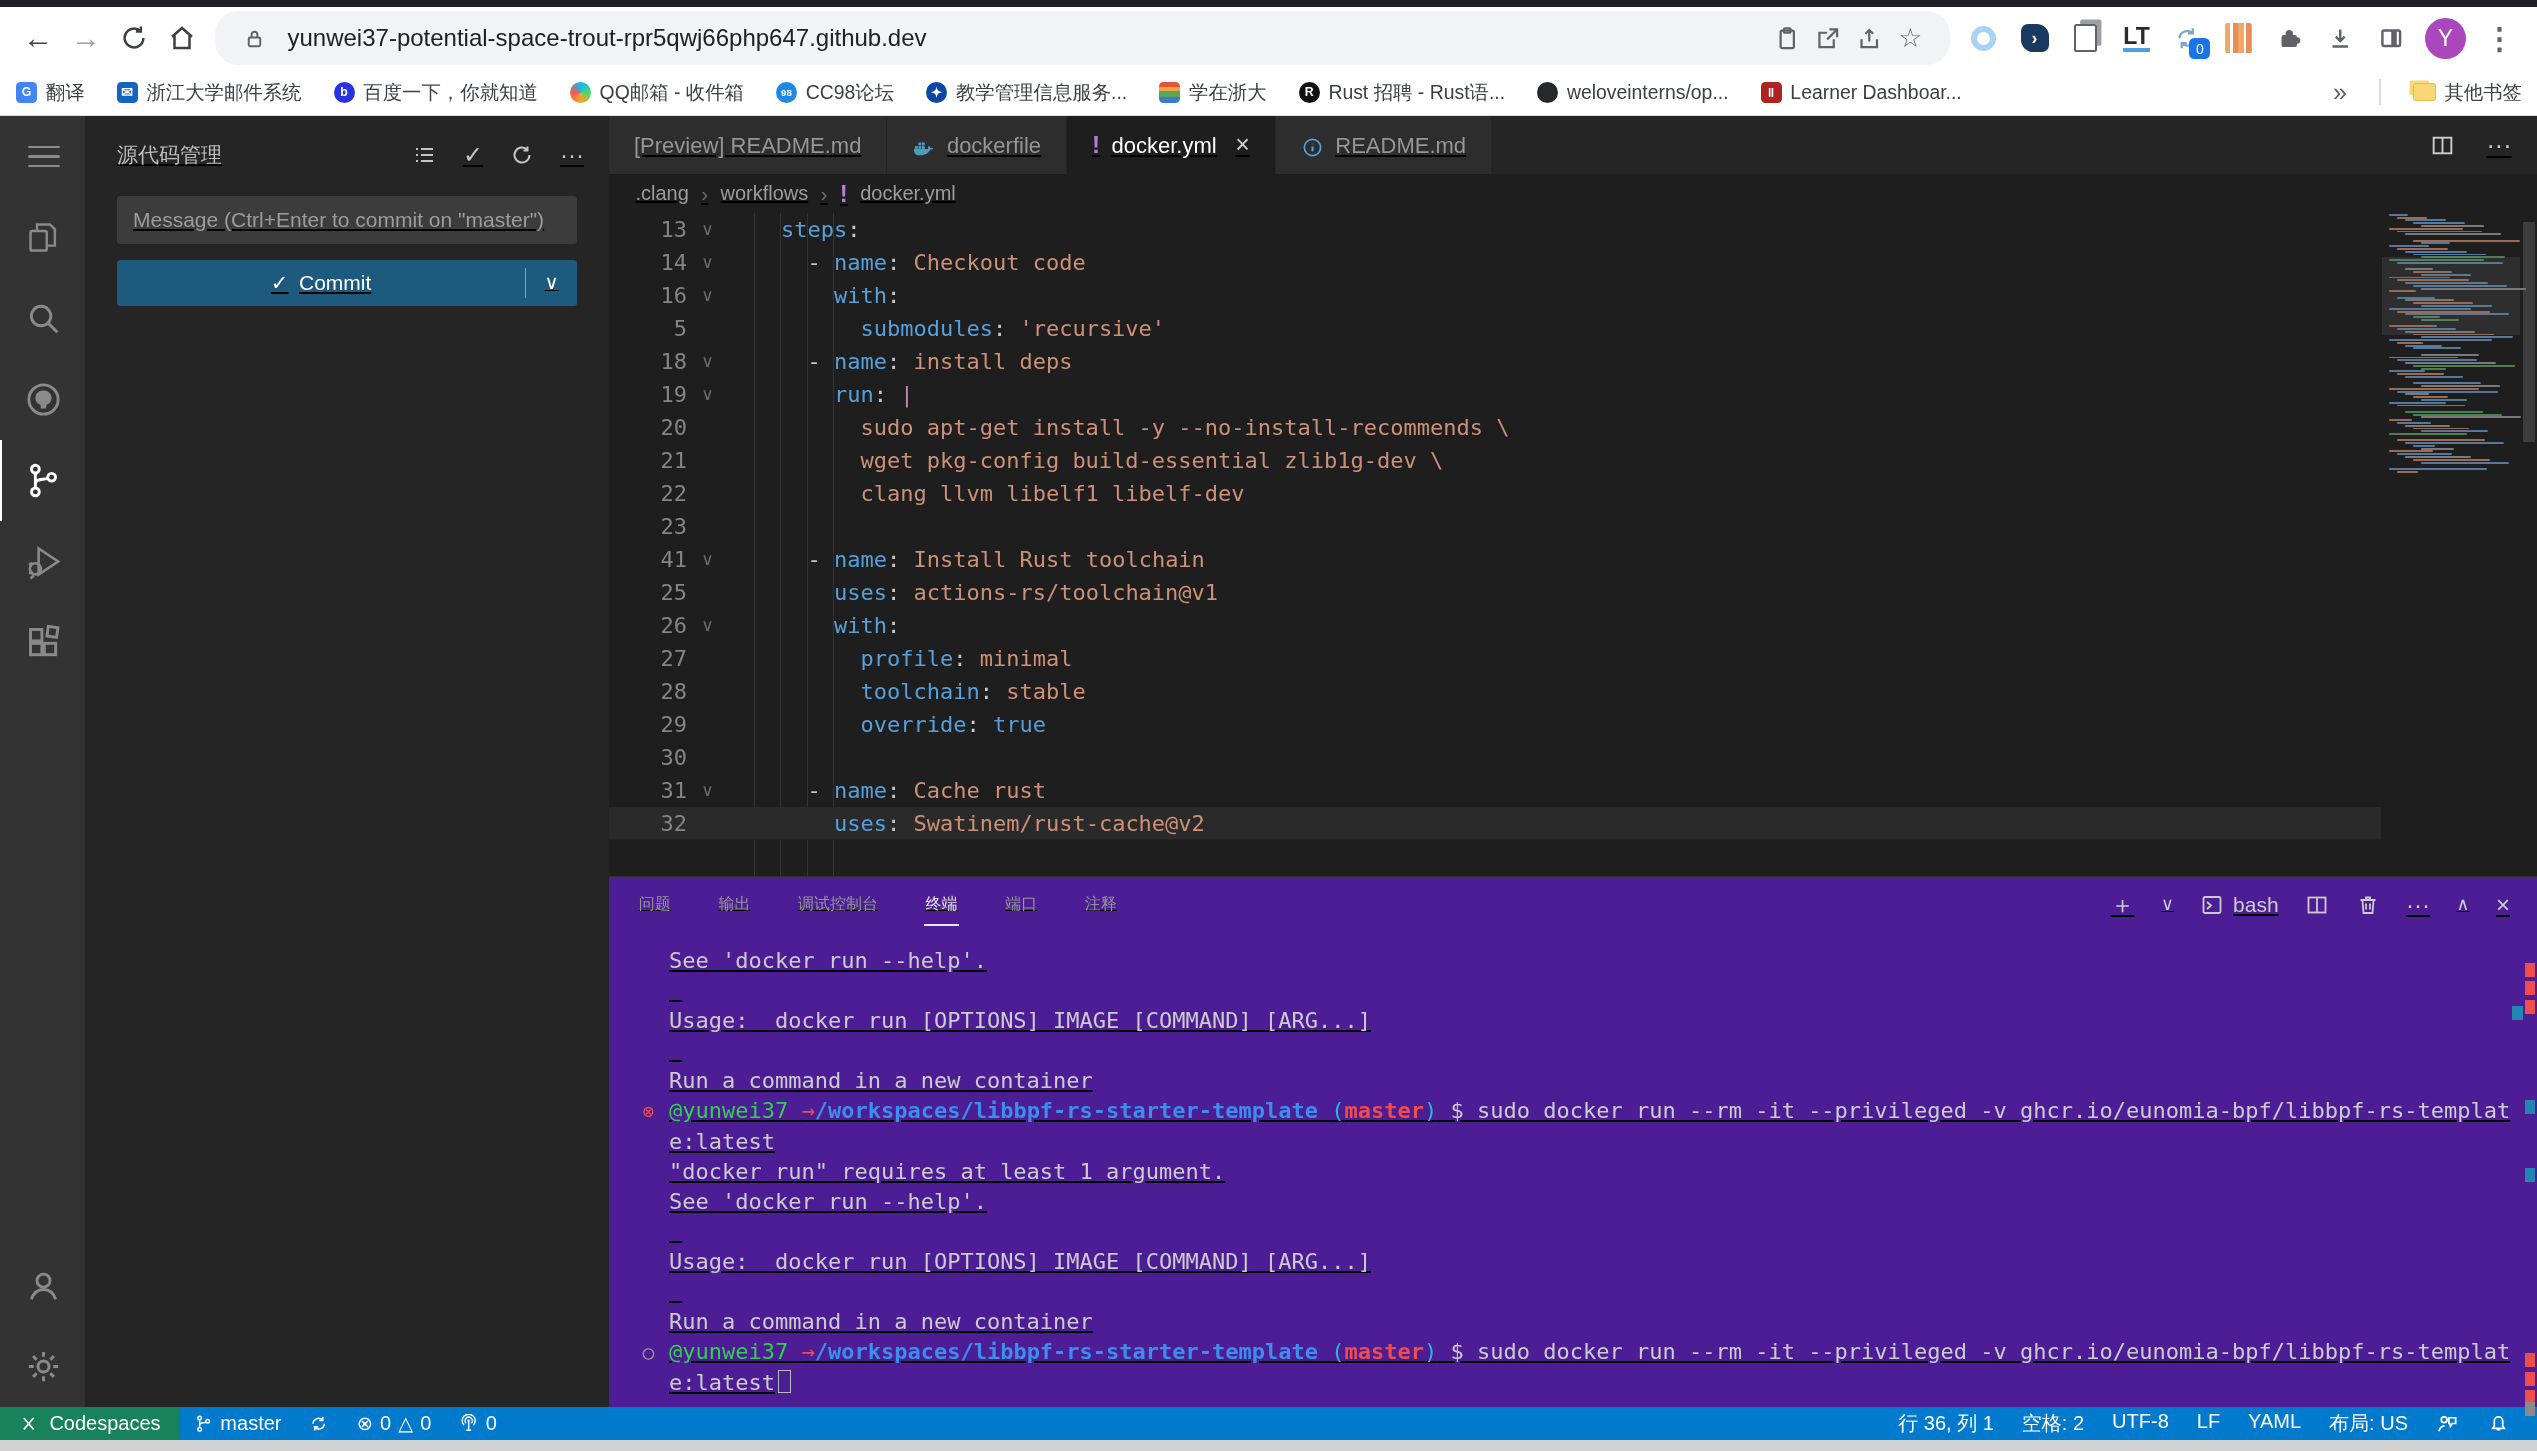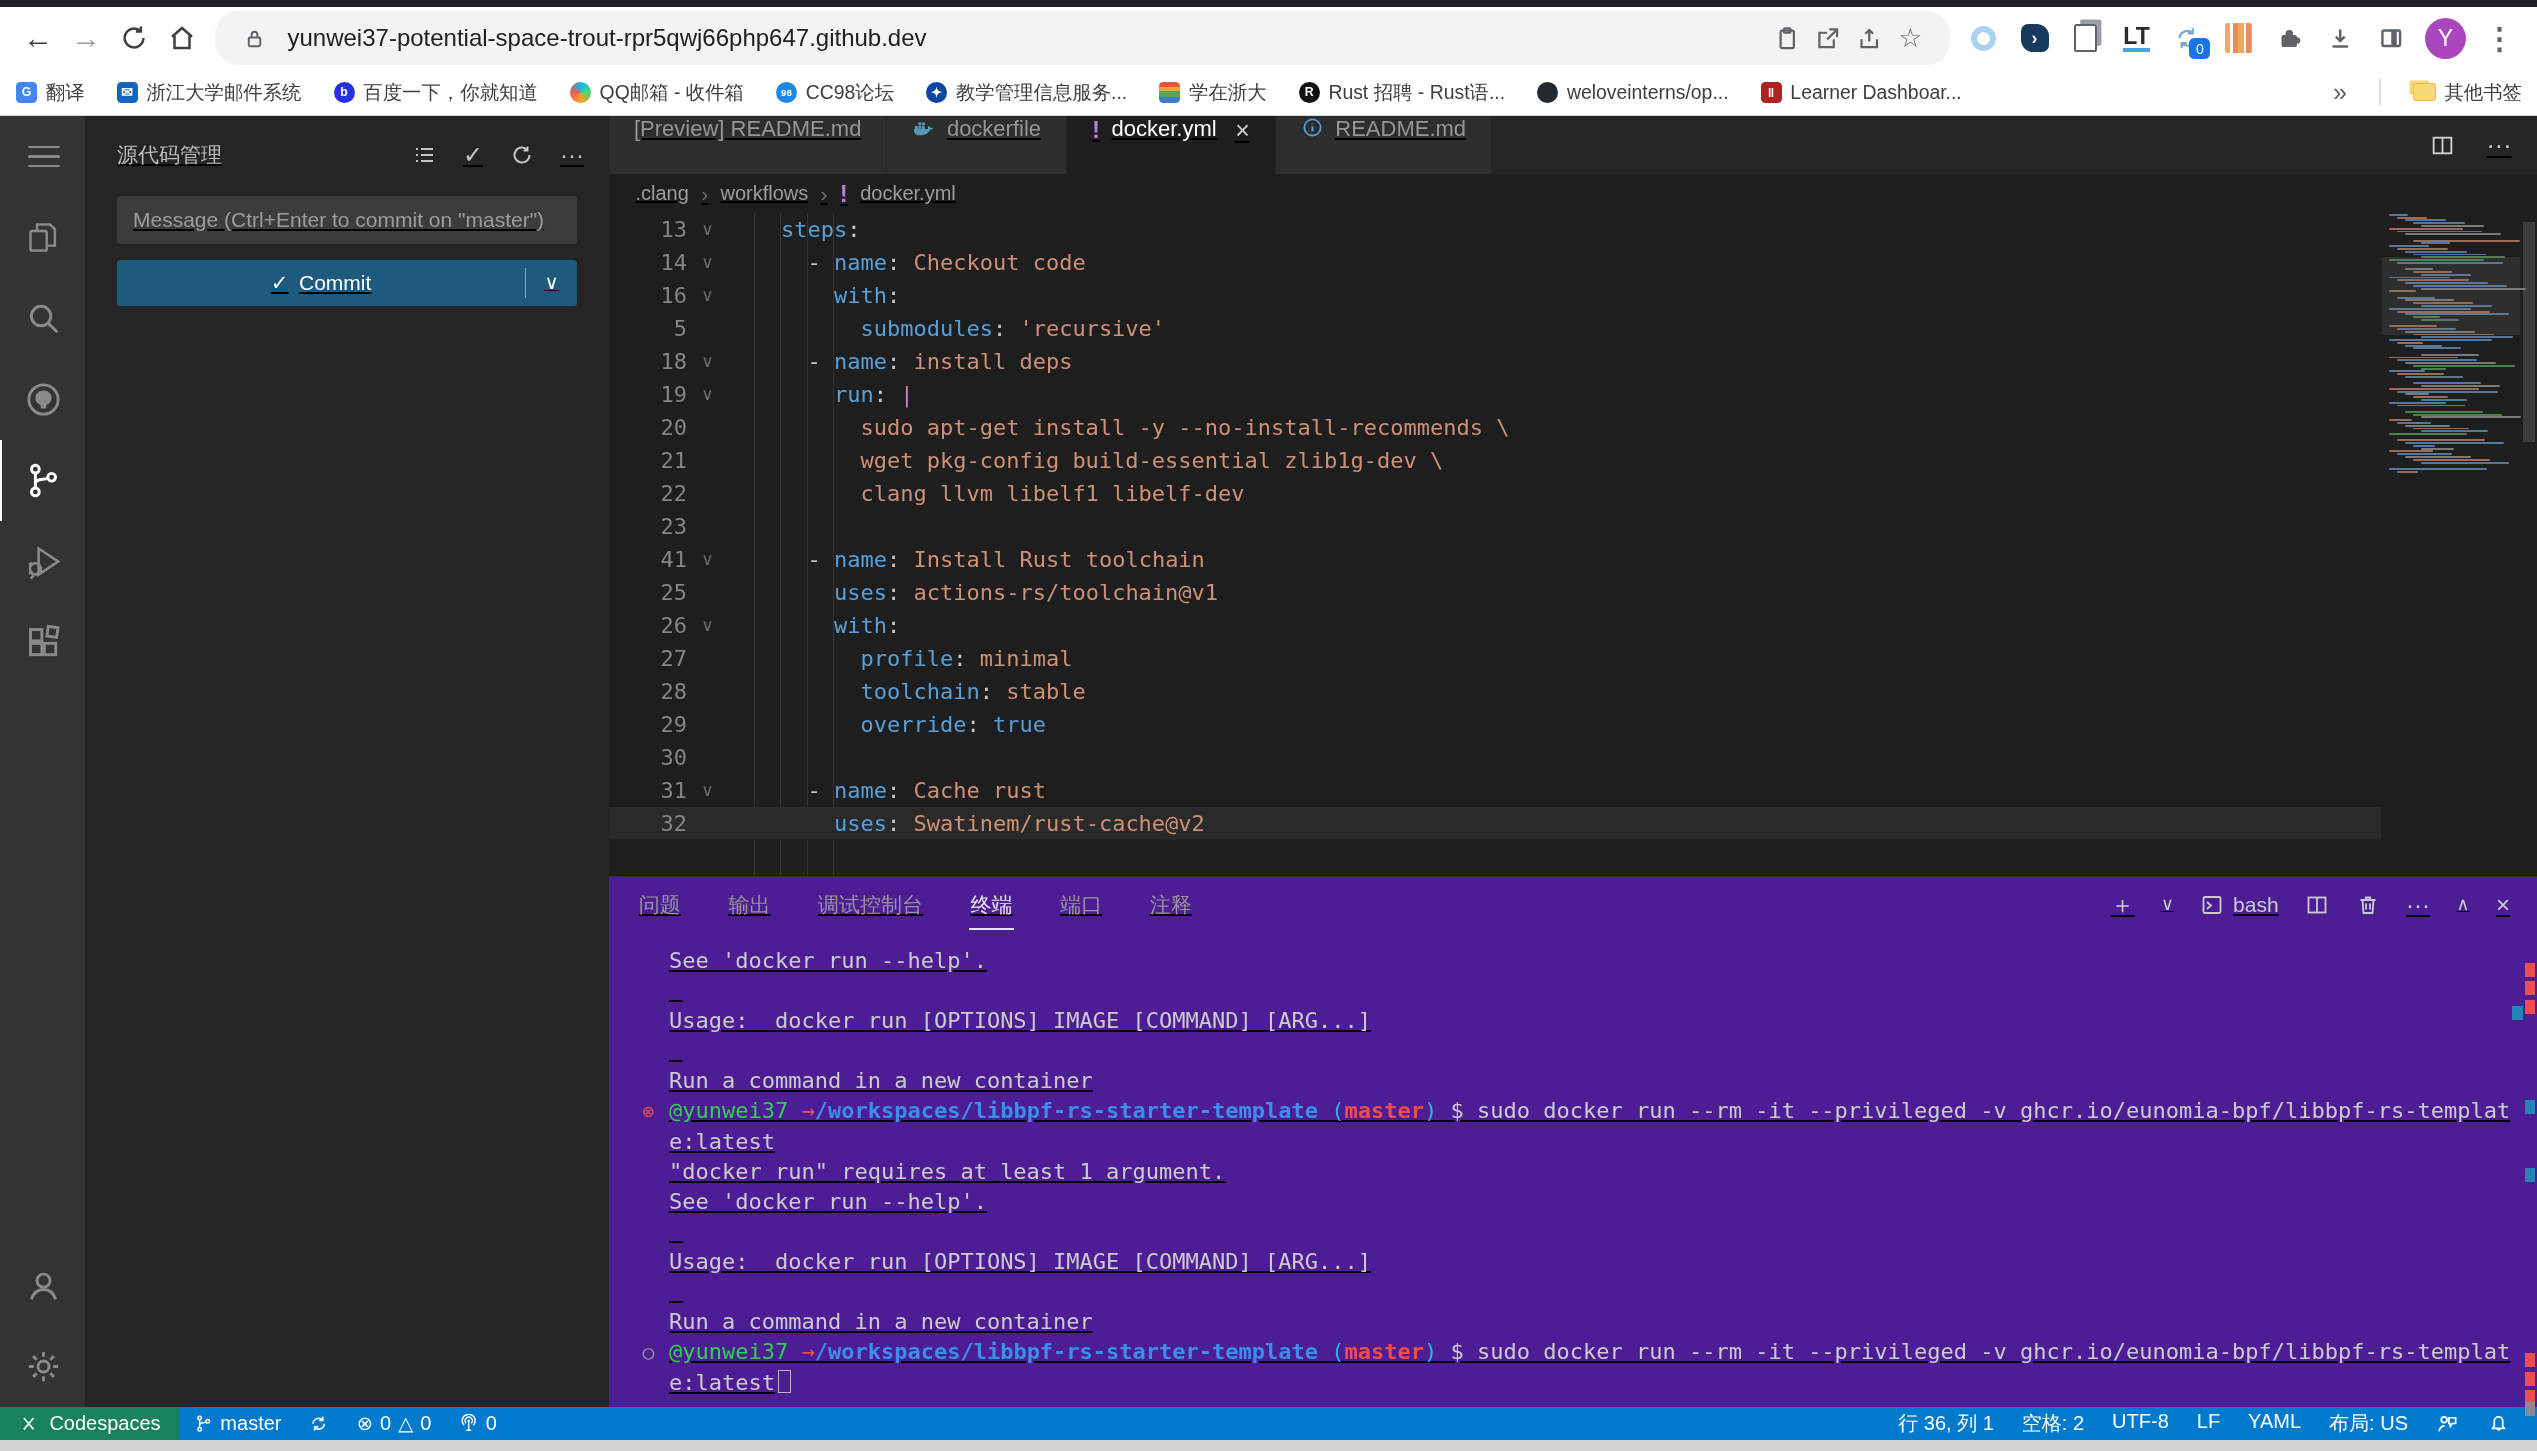--- a/index.html
+++ b/index.html
@@ -72,21 +72,21 @@
   .sc-input { margin:26.5px 32px 0; height:48px; background:#3c3c3c; border-radius:3.5px; display:flex; align-items:center;
     padding:0 16px; color:#9c9c9c; font-size:21px; white-space:nowrap; overflow:hidden; }
   .sc-commit { margin:16px 32px 0; height:46px; background:#1e5a7e; border-radius:3.5px; display:flex; align-items:center;
     color:#ffffff; font-size:21px; }
   .commit-main { flex:1; display:flex; align-items:center; justify-content:center; gap:10.6px; }
   .commit-div { width:0.9px; height:30px; background:rgba(255,255,255,.45); }
   .commit-chev { width:51px; text-align:center; font-size:19.4px; }
 
   #editor-col { flex:1; display:flex; flex-direction:column; min-width:0; }
   #tabbar { height:58px; background:#252526; display:flex; align-items:stretch; flex:none; }
-  .tab { display:flex; align-items:flex-start; gap:11.5px; padding:0 25px; background:#2d2d2d; color:#969696;
+  .tab { display:flex; align-items:flex-end; gap:11.5px; padding:15px 25px; background:#2d2d2d; color:#969696;
     font-size:22px; border-right:0.9px solid #252526; white-space:nowrap; }
   .tab.active { background:#1e1e1e; color:#ffffff; }
   .tab-exclaim { color:#b180d7; font-weight:bold; font-size:24px; }
   .tab-close { margin-left:7px; font-size:25px; color:#cccccc; }
   #tab-actions { margin-left:auto; display:flex; align-items:center; gap:32px; padding:0 26.5px; color:#cfcfcf; font-size:25px; }
   #breadcrumbs { height:39px; display:flex; align-items:center; padding:0 26.5px; color:#9d9d9d; font-size:20px; gap:12.3px;
     flex:none; background:#1e1e1e; }
   .bc-sep { color:#6e6e6e; font-size:21px; }
 
   #editor-wrap { flex:1; position:relative; overflow:hidden; background:#1e1e1e; }
@@ -100,21 +100,21 @@
   .k { color:#56a0dc; } .v { color:#ce9178; } .p { color:#c8c8c8; } .b { color:#569cd6; } .pp { color:#c586c0; }
 
   #minimap { position:absolute; top:0; right:18.5px; width:138px; bottom:0; }
   .mm-slider { position:absolute; left:0; right:0; top:44px; height:78px; background:rgba(121,121,121,.18); }
   .mm-row { border-radius:0.9px; }
   #scrollbar { position:absolute; top:0; right:0; width:18.5px; bottom:0; }
   .sb-slider { position:absolute; top:8.8px; left:3.5px; right:3.5px; height:220px; background:rgba(121,121,121,.35); }
 
   #panel { height:531px; flex:none; display:flex; flex-direction:column; border-top:0.9px solid #333; position:relative; }
   #panel-header { height:55px; display:flex; align-items:center; padding:0 28px; flex:none; }
-  .ptab { margin-right:44px; color:#969696; font-size:21px; position:relative; padding:5.3px 1.8px; }
+  .ptab { margin-right:44px; color:#969696; font-size:16px; position:relative; padding:5.3px 1.8px; }
   .ptab.active { color:#e7e7e7; }
   .ptab.active::after { content:""; position:absolute; left:0; right:0; bottom:-5.3px; height:1.8px; background:#e7e7e7; }
   #panel-actions { margin-left:auto; display:flex; align-items:center; gap:26.5px; color:#cccccc; font-size:24px; }
   .bash-group { display:flex; align-items:center; gap:8.8px; font-size:21px; }
   #terminal { flex:1; padding:14px 35px 0 60px; position:relative; overflow:hidden; }
   .tline { font:22px/30px "DejaVu Sans Mono",monospace; color:#cccccc; white-space:pre; }
   .g { color:#2fd14f; } .r { color:#f14c4c; } .rb { color:#f14c4c; font-weight:bold; }
   .bl { color:#3b8eea; font-weight:bold; } .cy { color:#29b8db; }
   .mark-err { display:inline-block; width:26.5px; margin-left:-26.5px; color:#f14c4c; font-size:19.4px; }
   .mark-ok { display:inline-block; width:26.5px; margin-left:-26.5px; color:#9e9e9e; font-size:19.4px; }

